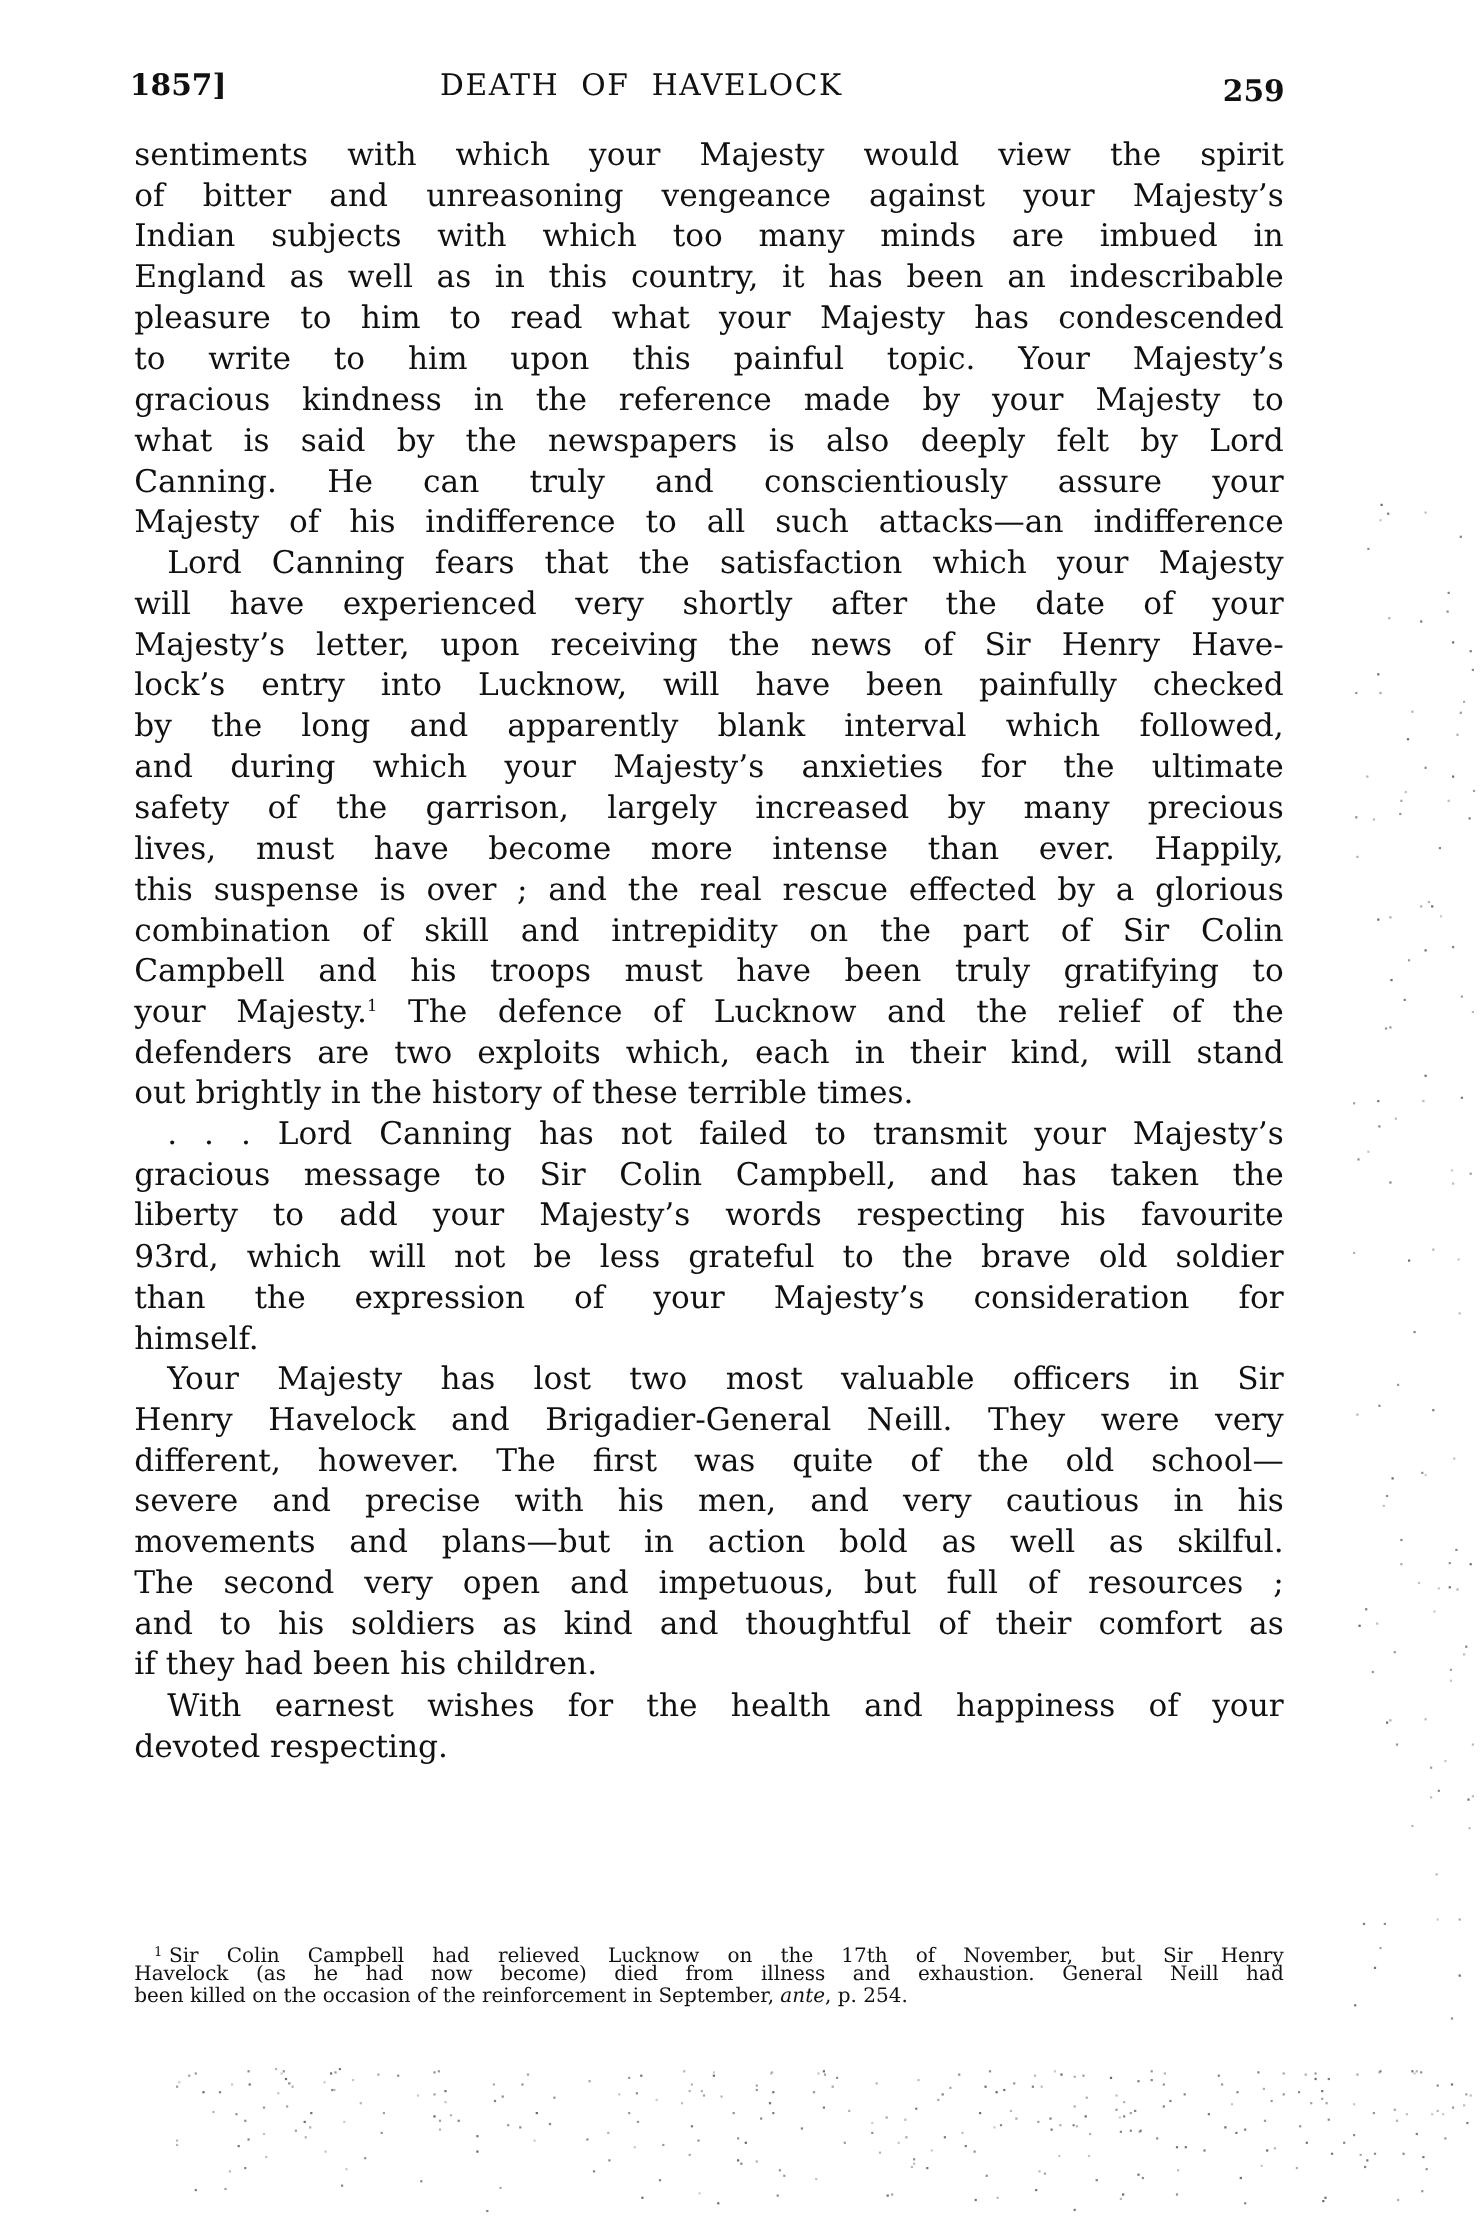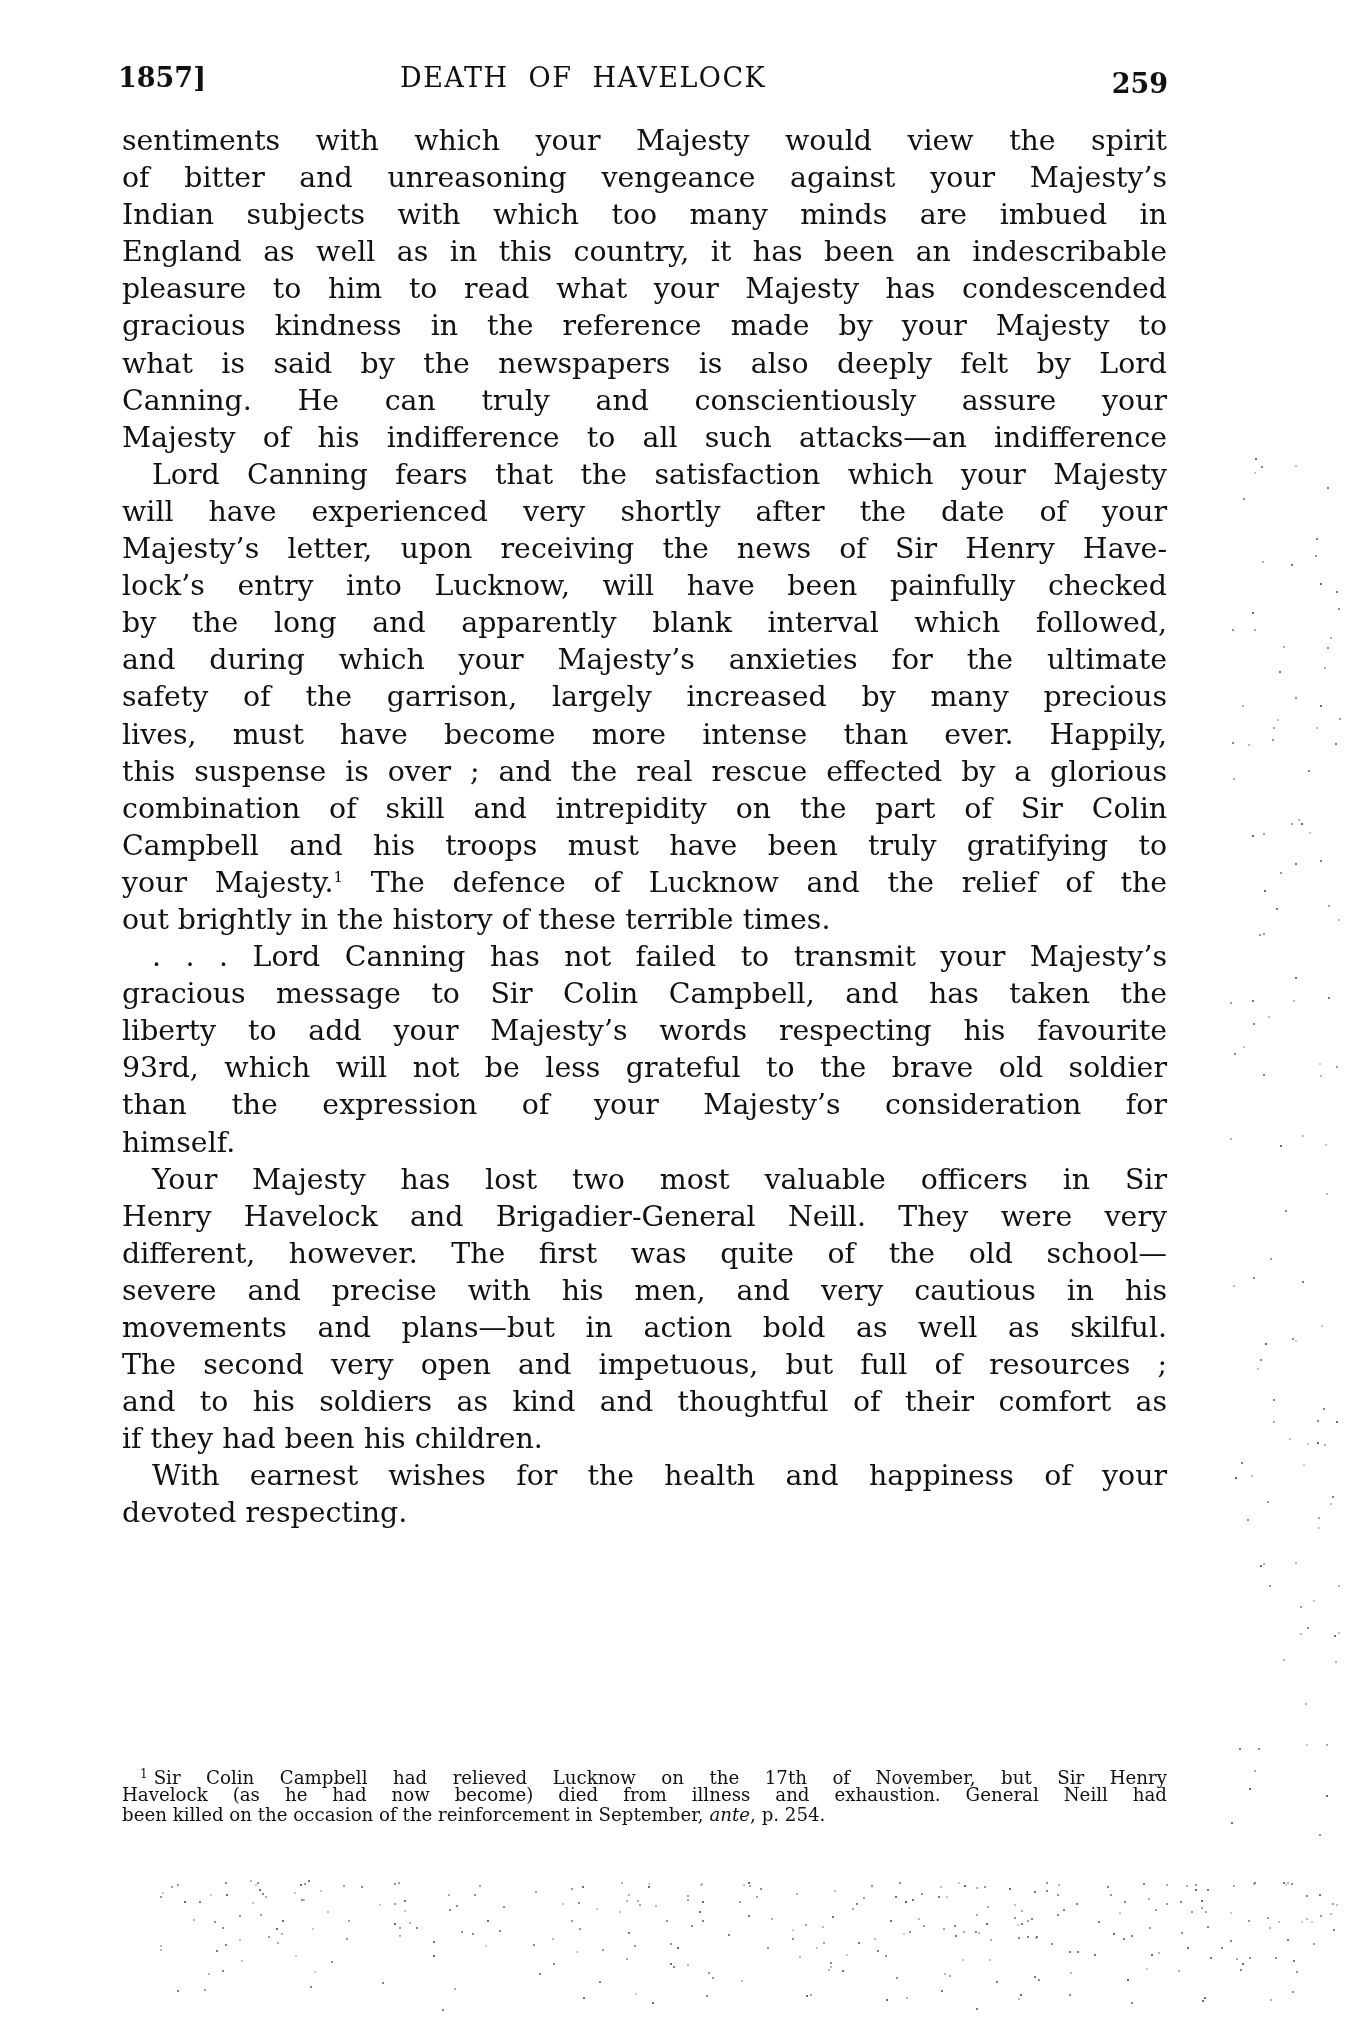--- a/index.html
+++ b/index.html
@@ -45,36 +45,38 @@
     <span class="rh-title">DEATH OF HAVELOCK</span>
     <span class="rh-page">259</span>
   </div>
 
   <div class="body-text" id="body-text">
       <span class="line"><span>sentiments with which your Majesty would view the spirit</span></span>
       <span class="line"><span>of bitter and unreasoning vengeance against your Majesty’s</span></span>
       <span class="line"><span>Indian subjects with which too many minds are imbued in</span></span>
       <span class="line"><span>England as well as in this country, it has been an indescribable</span></span>
       <span class="line"><span>pleasure to him to read what your Majesty has condescended</span></span>
+      <span class="line"><span>to write to him upon this painful topic.  Your Majesty’s</span></span>
       <span class="line"><span>gracious kindness in the reference made by your Majesty to</span></span>
       <span class="line"><span>what is said by the newspapers is also deeply felt by Lord</span></span>
       <span class="line"><span>Canning.  He can truly and conscientiously assure your</span></span>
       <span class="line"><span>Majesty of his indifference to all such attacks—an indifference</span></span>
       <span class="line indent"><span>Lord Canning fears that the satisfaction which your Majesty</span></span>
       <span class="line"><span>will have experienced very shortly after the date of your</span></span>
       <span class="line"><span>Majesty’s letter, upon receiving the news of Sir Henry Have-</span></span>
       <span class="line"><span>lock’s entry into Lucknow, will have been painfully checked</span></span>
       <span class="line"><span>by the long and apparently blank interval which followed,</span></span>
       <span class="line"><span>and during which your Majesty’s anxieties for the ultimate</span></span>
       <span class="line"><span>safety of the garrison, largely increased by many precious</span></span>
       <span class="line"><span>lives, must have become more intense than ever.  Happily,</span></span>
       <span class="line"><span>this suspense is over ;  and the real rescue effected by a glorious</span></span>
       <span class="line"><span>combination of skill and intrepidity on the part of Sir Colin</span></span>
       <span class="line"><span>Campbell and his troops must have been truly gratifying to</span></span>
       <span class="line"><span>your Majesty.</span><sup class="fnref">1</sup><span>  The defence of Lucknow and the relief of the</span></span>
+      <span class="line"><span>defenders are two exploits which, each in their kind, will stand</span></span>
       <span class="line last"><span>out brightly in the history of these terrible times.</span></span>
       <span class="line indent"><span>. . . Lord Canning has not failed to transmit your Majesty’s</span></span>
       <span class="line"><span>gracious message to Sir Colin Campbell, and has taken the</span></span>
       <span class="line"><span>liberty to add your Majesty’s words respecting his favourite</span></span>
       <span class="line"><span>93rd, which will not be less grateful to the brave old soldier</span></span>
       <span class="line"><span>than the expression of your Majesty’s consideration for</span></span>
       <span class="line last"><span>himself.</span></span>
       <span class="line indent"><span>Your Majesty has lost two most valuable officers in Sir</span></span>
       <span class="line"><span>Henry Havelock and Brigadier-General Neill.  They were very</span></span>
       <span class="line"><span>different, however.  The first was quite of the old school—</span></span>

